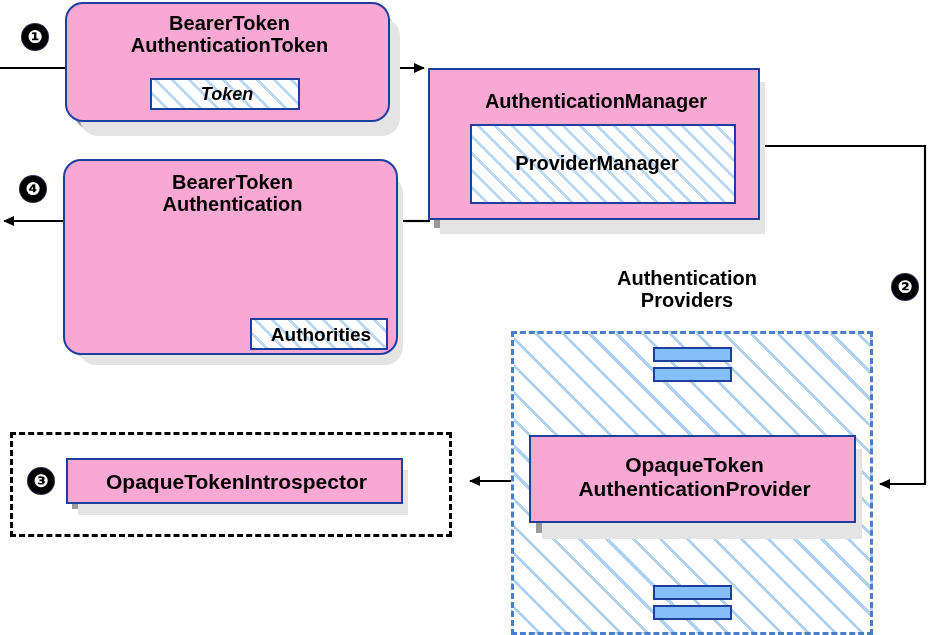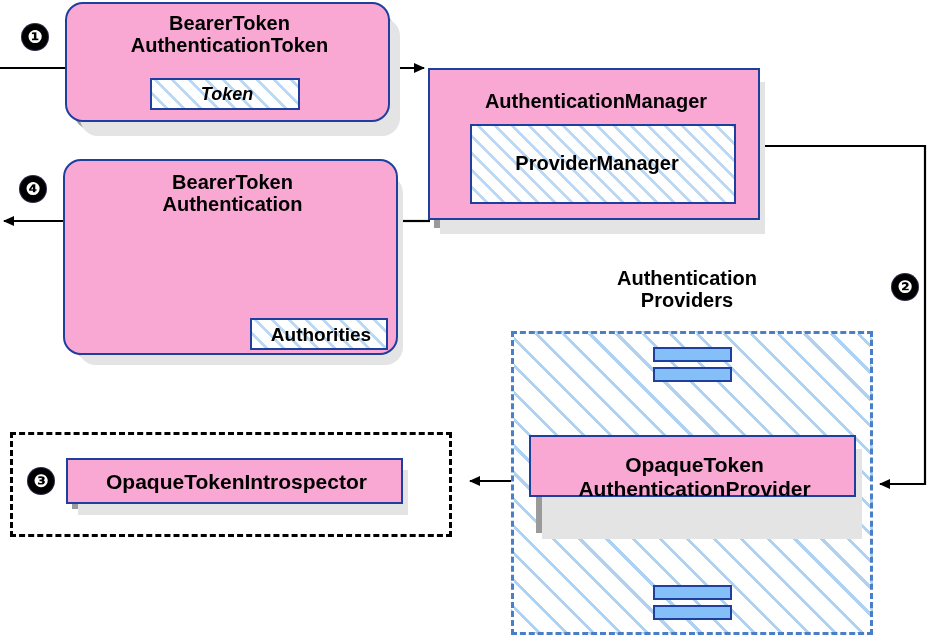--- a/index.html
+++ b/index.html
@@ -211,21 +211,21 @@
   <div class="dashhatch" style="left:511px; top:331px; width:362px; height:304px;"></div>
 
   <div class="minibar" style="left:653px; top:347px; width:79px; height:15px;"></div>
   <div class="minibar" style="left:653px; top:367px; width:79px; height:15px;"></div>
 
   <div class="minibar" style="left:653px; top:585px; width:79px; height:15px;"></div>
   <div class="minibar" style="left:653px; top:605px; width:79px; height:15px;"></div>
 
   <div class="shadow-dark" style="left:536px; top:443px; width:320px; height:90px;"></div>
   <div class="shadow-light" style="left:542px; top:449px; width:320px; height:90px;"></div>
-  <div class="bluebox" style="left:529px; top:435px; width:327px; height:62px;">
+  <div class="bluebox" style="left:529px; top:435px; width:327px; height:88px;">
     <div class="boxtitle abs" style="left:0; top:16px; width:327px; font-size:21px;">OpaqueToken
 AuthenticationProvider</div>
   </div>
 
   <div class="badge abs" style="left:28px; top:468px;">❸</div>
 
   <div class="dashplain" style="left:10px; top:432px; width:442px; height:105px;"></div>
   <div class="shadow-dark" style="left:72px; top:464px; width:330px; height:45px;"></div>
   <div class="shadow-light" style="left:78px; top:470px; width:330px; height:45px;"></div>
   <div class="bluebox" style="left:66px; top:458px; width:337px; height:46px;">

